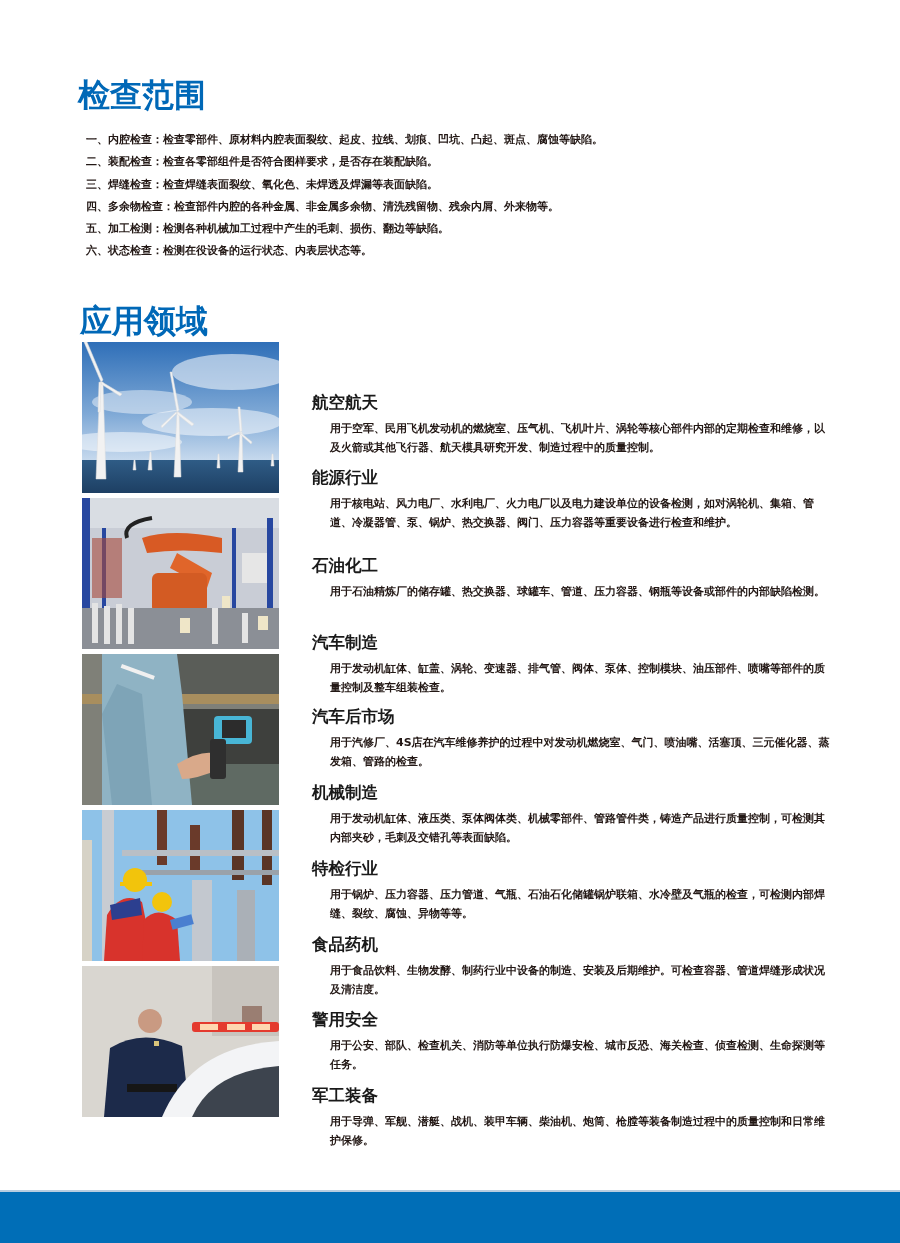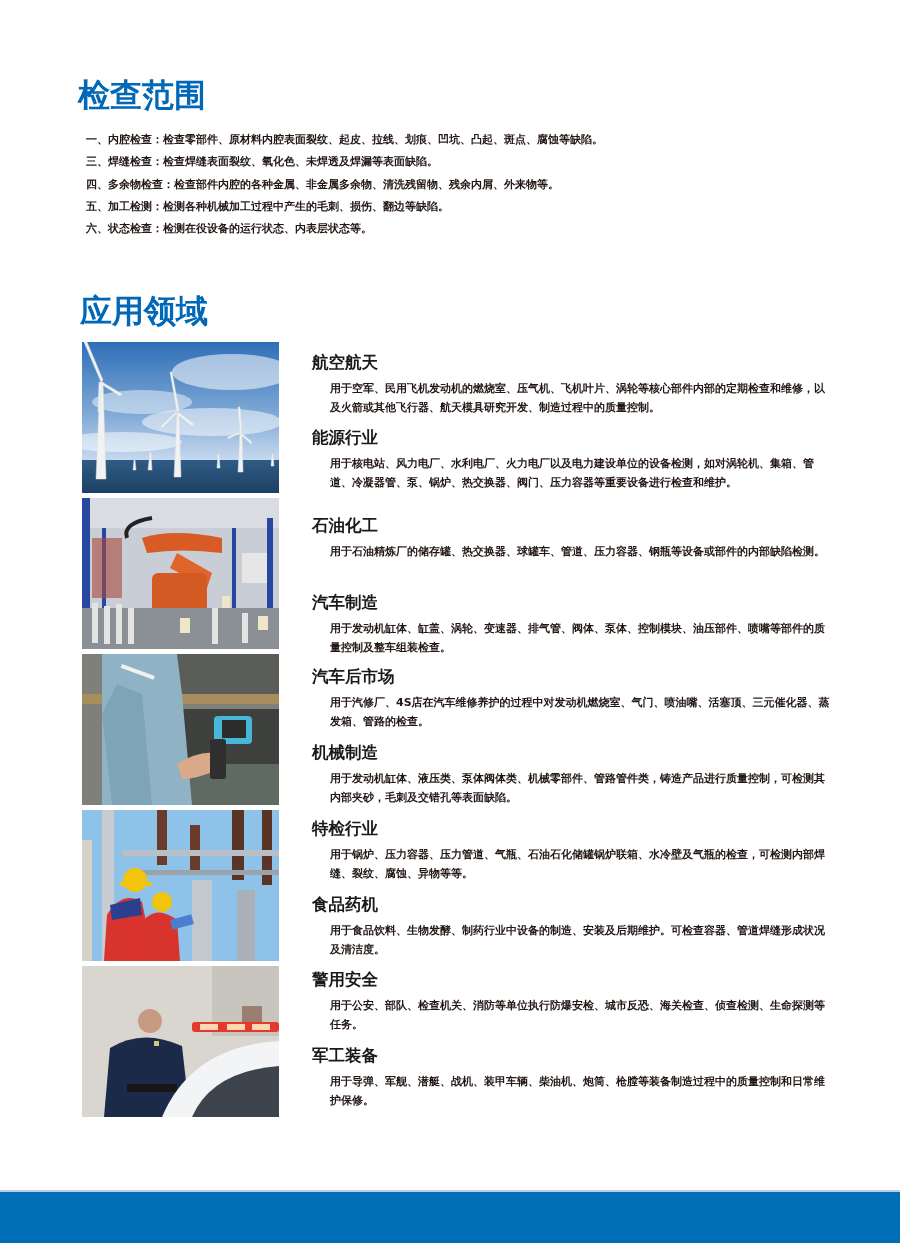--- a/index.html
+++ b/index.html
@@ -7,45 +7,46 @@
       width:900px; height:1243px; position:relative; overflow:hidden;
       background:#ffffff;
       font-family: "DejaVu Sans", "Liberation Sans", sans-serif;
       color:#231815;
     }
     .h1 {
       position:absolute; color:#0068b7; font-weight:bold;
       font-size:32px; letter-spacing:0px; line-height:28px;
     }
     #scope-title { left:78px; top:81px; }
-    #app-title { left:80px; top:297px; }
+    #app-title { left:80px; top:307px; }
     .scope-list { position:absolute; left:78px; top:129px; width:640px; }
     .scope-item {
       font-size:11px; font-weight:bold; line-height:22px; height:22.3px;
       white-space:nowrap; color:#231815;margin-left:8px;
     }
     .photos { position:absolute; left:82px; top:342px; width:197px; }
     .photo {
       width:197px; height:151px; margin-bottom:5px; position:relative; overflow:hidden;
     }
     .photo svg { display:block; width:197px; height:151px; }
     .apps { position:absolute; left:312px; top:0; width:520px; }
     .app { position:absolute; left:0; width:520px; }
-    .app-title { font-size:16.5px; font-weight:bold; line-height:20px; color:#1a1a1a; margin-bottom:6px; }
+    .app-title { font-size:16.5px; font-weight:bold; line-height:20px; color:#1a1a1a; margin-bottom:6px;margin-top:40px; }
     .app-desc { font-size:11px; font-weight:bold; line-height:19px; color:#231815; padding-left:2px;margin-left:16px; }
     .footer-line { position:absolute; left:0; top:1190px; width:900px; height:2px; background:#b8cde0; }
     .footer { position:absolute; left:0; top:1192px; width:900px; height:51px; background:#006eb7; }
   </style>
 </head>
 <body>
 
 <div id="scope-title" class="h1">检查范围</div>
 
 <div class="scope-list">
   <div class="scope-item">一、内腔检查：检查零部件、原材料内腔表面裂纹、起皮、拉线、划痕、凹坑、凸起、斑点、腐蚀等缺陷。</div>
+  <div class="scope-item">二、装配检查：检查各零部组件是否符合图样要求，是否存在装配缺陷。</div>
   <div class="scope-item">三、焊缝检查：检查焊缝表面裂纹、氧化色、未焊透及焊漏等表面缺陷。</div>
   <div class="scope-item">四、多余物检查：检查部件内腔的各种金属、非金属多余物、清洗残留物、残余内屑、外来物等。</div>
   <div class="scope-item">五、加工检测：检测各种机械加工过程中产生的毛刺、损伤、翻边等缺陷。</div>
   <div class="scope-item">六、状态检查：检测在役设备的运行状态、内表层状态等。</div>
 </div>
 
 <div id="app-title" class="h1">应用领域</div>
 
 <div class="photos">
 

